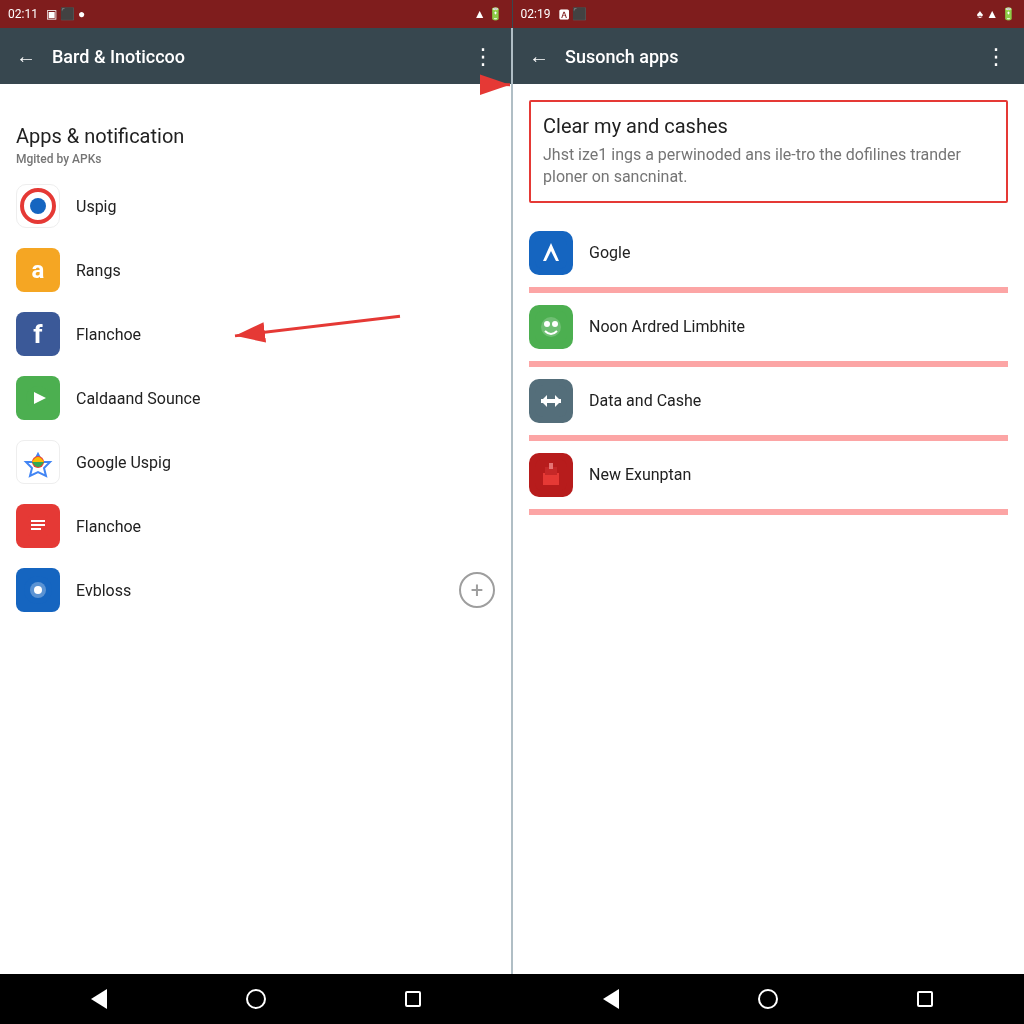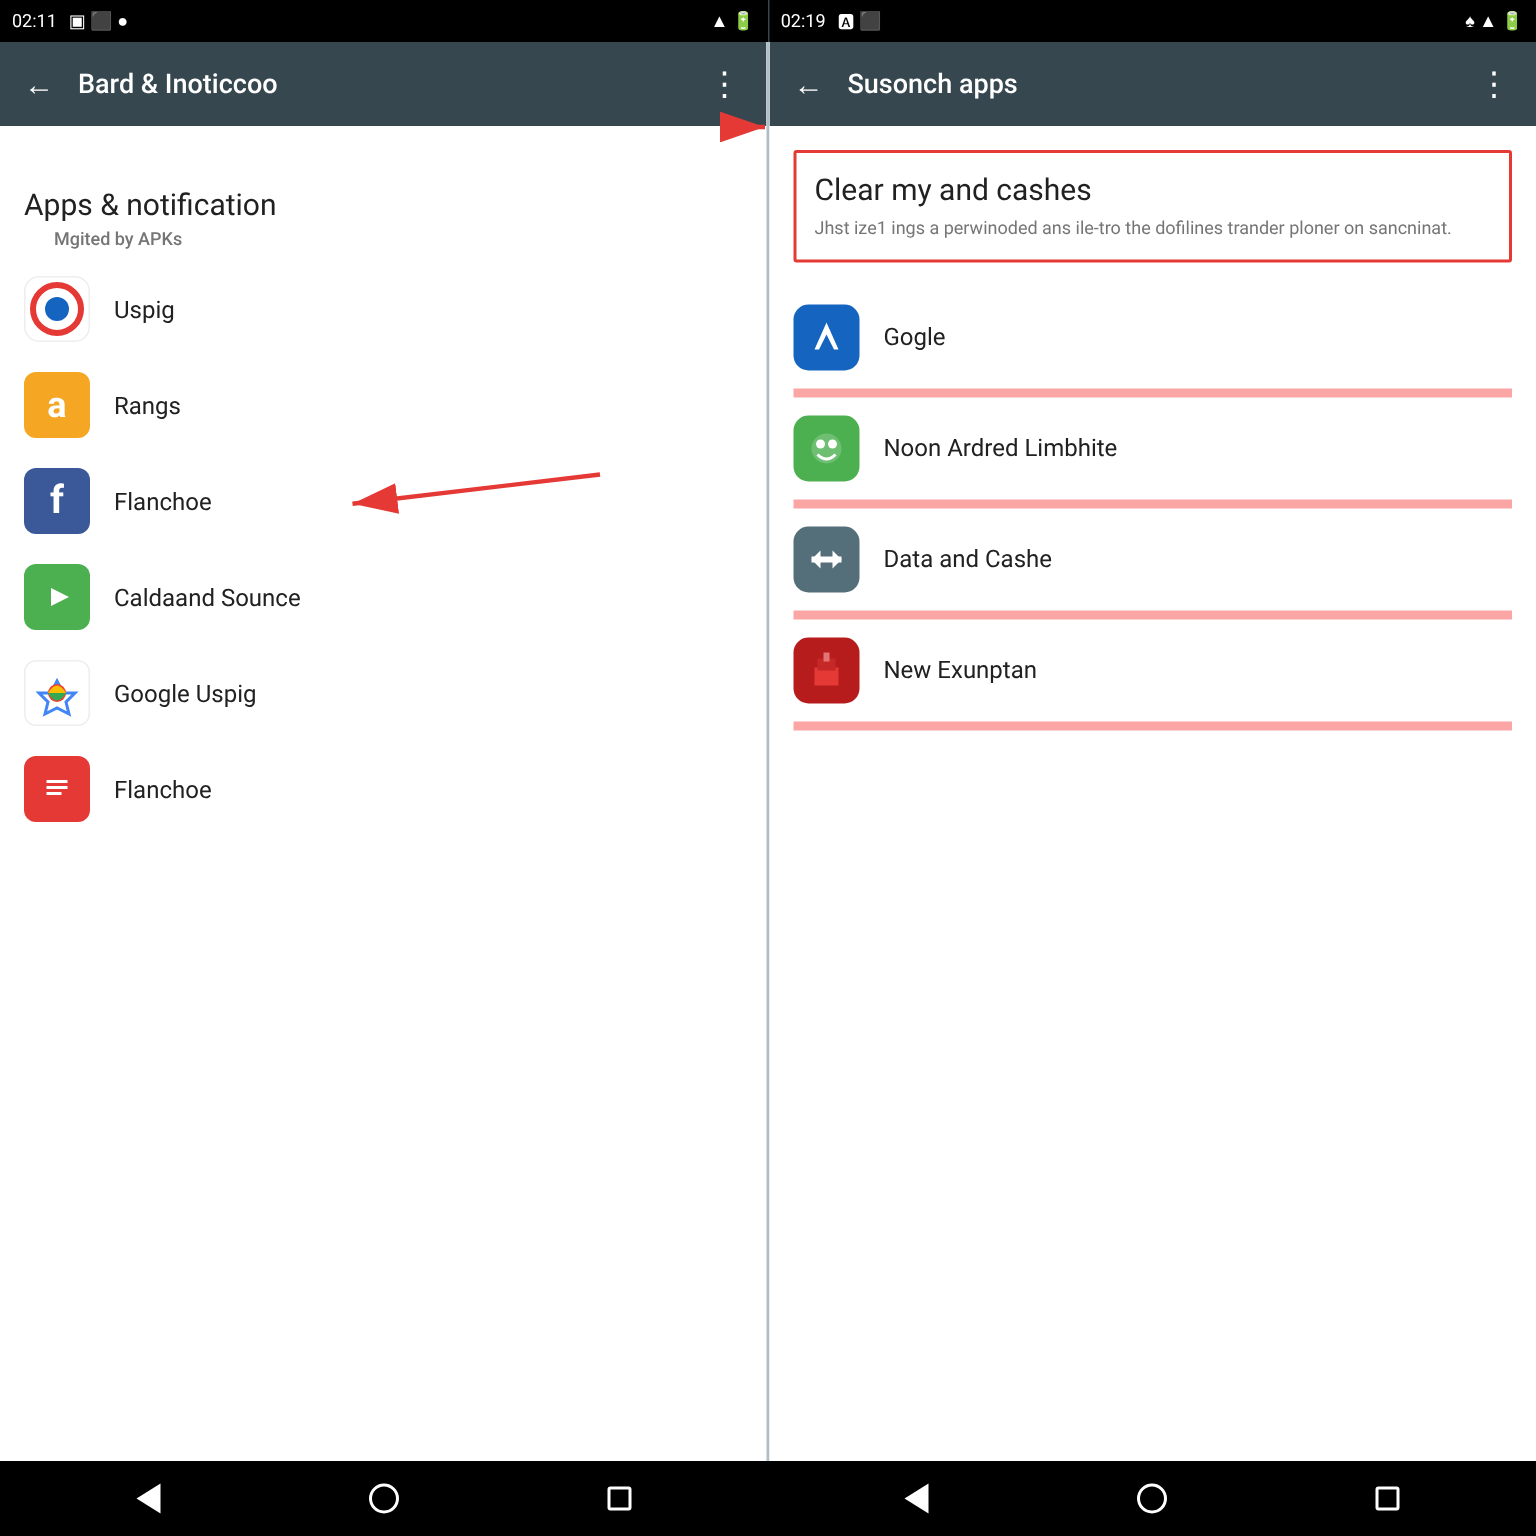--- a/index.html
+++ b/index.html
@@ -11,21 +11,21 @@
       font-family: 'Roboto', Arial, sans-serif;
       background: #fff;
       overflow: hidden;
     }
 
     
     .status-bar {
       display: flex;
       width: 100%;
       height: 28px;
-      background: #000000;
+      background: #7f1d1d;
     }
     .status-bar-left, .status-bar-right {
       flex: 1;
       display: flex;
       align-items: center;
       padding: 0 8px;
       color: #fff;
       font-size: 12px;
     }
     .status-bar-left { justify-content: flex-start; gap: 4px; }
@@ -106,21 +106,20 @@
       font-size: 12px;
       color: #757575;
       margin-bottom: 16px;
       line-height: 1.4;
     }
     .section-label {
       font-size: 12px;
       color: #757575;
       margin-bottom: 8px;
       font-weight: 500;
-      margin-left: 20px;
     }
 
     
     .app-list {
       list-style: none;
     }
     .app-item {
       display: flex;
       align-items: center;
       padding: 10px 0;
@@ -151,21 +150,21 @@
       margin-bottom: 16px;
       border-radius: 2px;
     }
     .clear-cache-title {
       font-size: 20px;
       font-weight: 400;
       color: #212121;
       margin-bottom: 6px;
     }
     .clear-cache-desc {
-      font-size: 12px;
+      font-size: 16px;
       color: #757575;
       line-height: 1.4;
     }
 
     .right-app-list {
       list-style: none;
     }
     .right-app-item {
       display: flex;
       align-items: center;
@@ -363,20 +362,31 @@
               <svg width="28" height="28" viewBox="0 0 28 28">
                   <rect x="4" y="4" width="20" height="20" rx="2" fill="#e53935"></rect>
                   <rect x="7" y="8" width="14" height="2" fill="#fff"></rect>
                   <rect x="7" y="12" width="14" height="2" fill="#fff"></rect>
                   <rect x="7" y="16" width="10" height="2" fill="#fff"></rect>
                 </svg>
             </div>
             <span class="app-name">Flanchoe</span>
           </li>
 
+          <li class="app-item">
+            <div class="app-icon" style="background:#1565c0; border-radius:8px;">
+              <svg width="32" height="32" viewBox="0 0 32 32">
+                  <circle cx="16" cy="16" r="14" fill="#1565c0"></circle>
+                  <circle cx="16" cy="16" r="8" fill="#fff" opacity="0.3"></circle>
+                  <circle cx="16" cy="16" r="4" fill="#fff"></circle>
+                </svg>
+            </div>
+            <span class="app-name">Evbloss</span>
+            <div class="add-btn">+</div>
+          </li>
 
         </ul>
       </div>
     </div>
 
     <div class="screen-divider"></div>
 
     <div class="screen">
       <div class="toolbar">
         <span class="toolbar-back">←</span>

